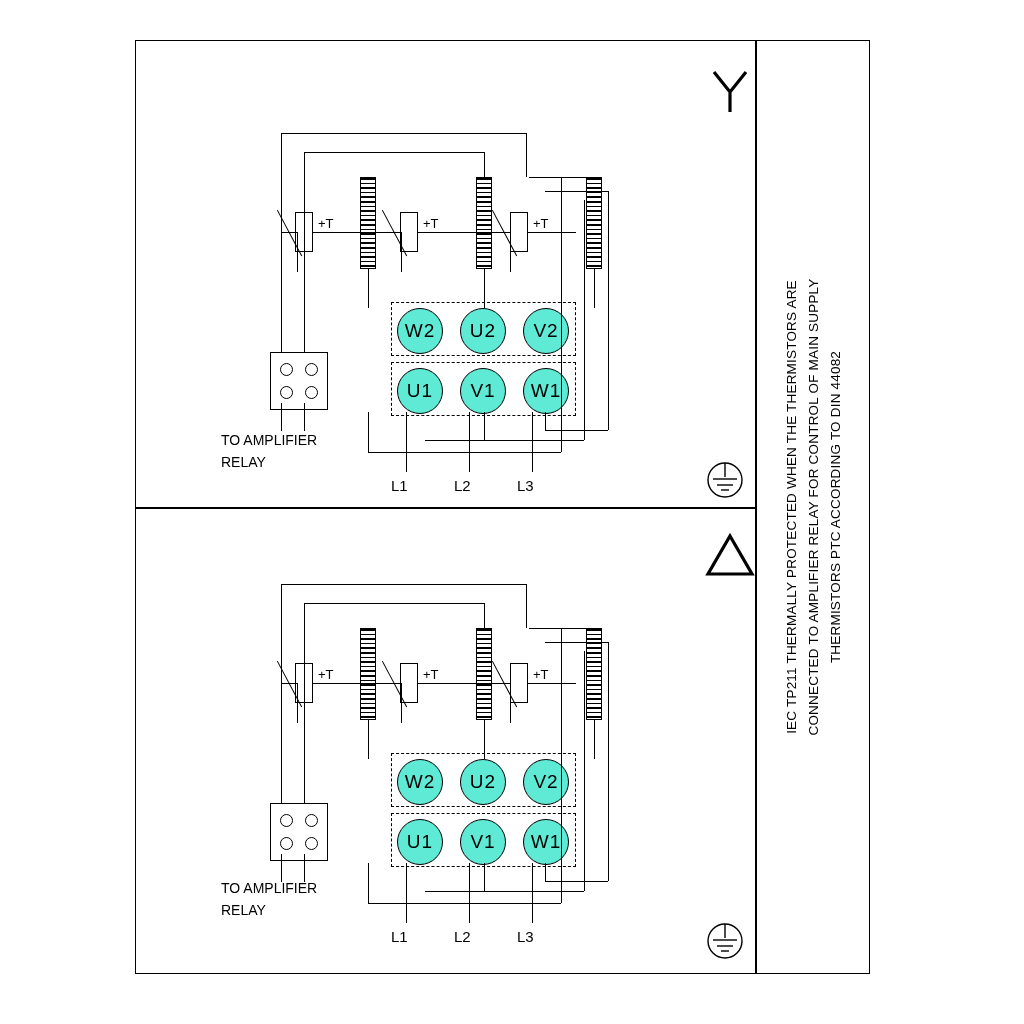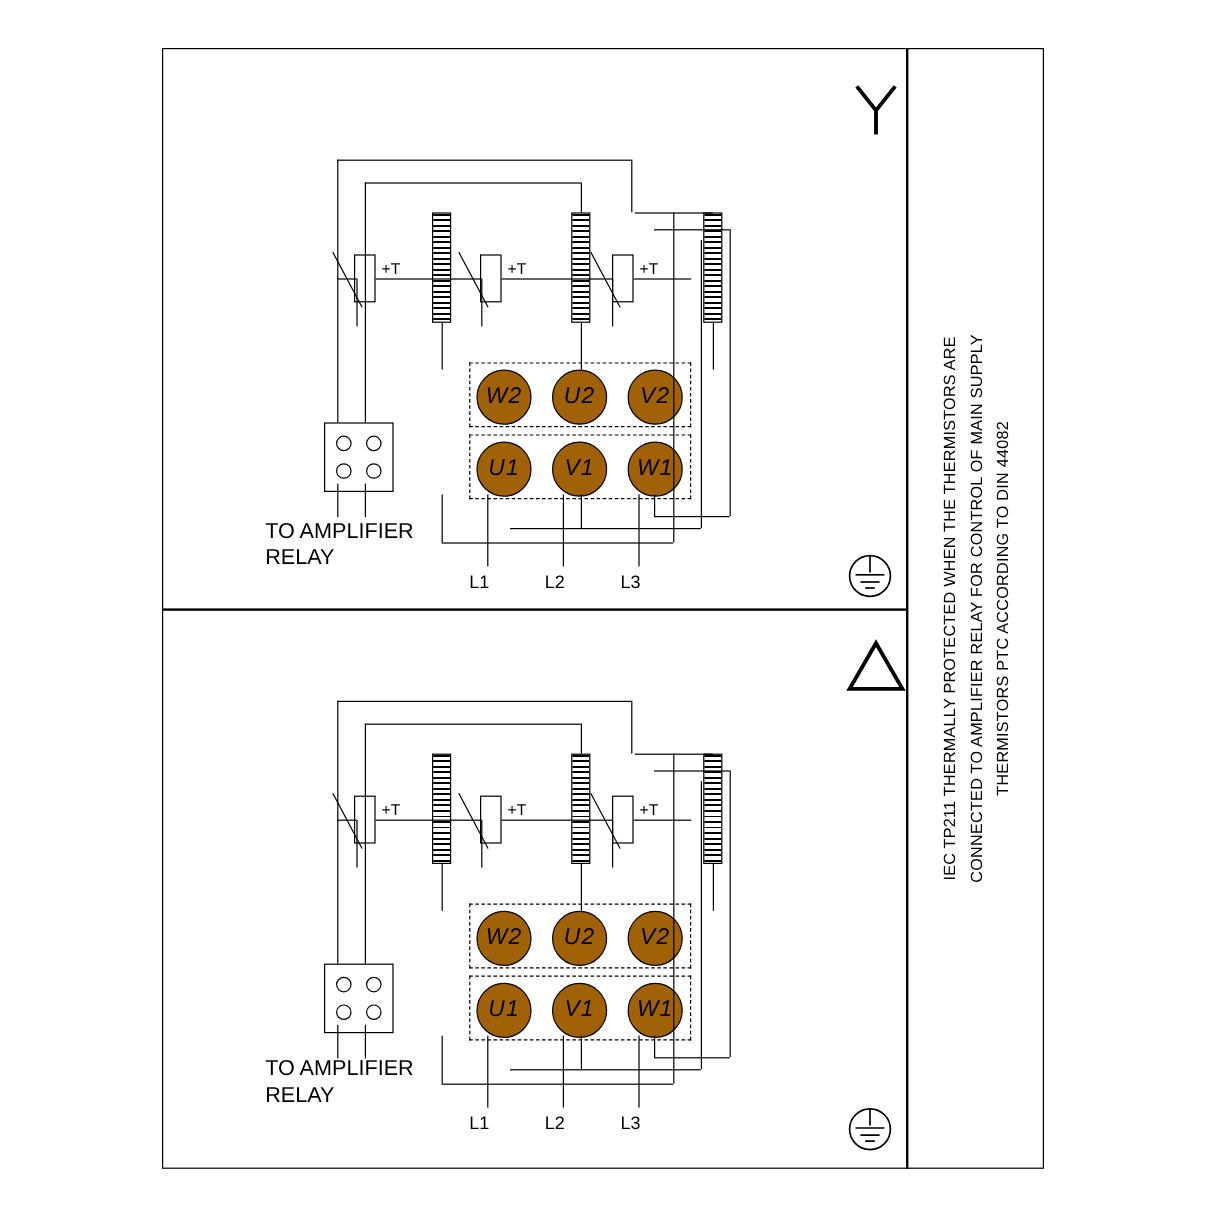--- a/index.html
+++ b/index.html
@@ -28,31 +28,31 @@
         background:repeating-linear-gradient(to bottom,#000 0px,#000 1.6px,#fff 1.6px,#fff 4.6px);}
 
   
   .thermistor{position:absolute;width:18px;height:40px;border:1.3px solid #000;box-sizing:border-box;background:#fff;}
   .thermistor .slash{position:absolute;left:-7px;top:-6px;width:1.3px;height:52px;background:#000;
         transform:rotate(-28deg);transform-origin:center;}
   .tlabel{position:absolute;font-size:13px;}
 
   
   .term{position:absolute;width:44px;height:44px;border:1.4px solid #000;border-radius:50%;
-        background:#a16207;display:flex;align-items:center;justify-content:center;
-        font-size:19px;letter-spacing:1px;font-style:italic;}
+        background:#5eead4;display:flex;align-items:center;justify-content:center;
+        font-size:19px;letter-spacing:1px;}
 
   
   .dashbox{position:absolute;border:1.3px dashed #000;box-sizing:border-box;}
 
   
   .connector{position:absolute;width:58px;height:58px;border:1.6px solid #000;background:#fff;box-sizing:border-box;}
   .connector .dot{position:absolute;width:11px;height:11px;border:1.3px solid #000;border-radius:50%;background:#fff;}
 
-  .txt{position:absolute;font-size:18px;white-space:nowrap;}
+  .txt{position:absolute;font-size:14px;white-space:nowrap;}
   .phase{position:absolute;font-size:15px;}
 
   
   .sym{position:absolute;}
 
   
   .earth{position:absolute;}
 
   
   #note{position:absolute;left:762px;top:40px;width:104px;height:934px;}

